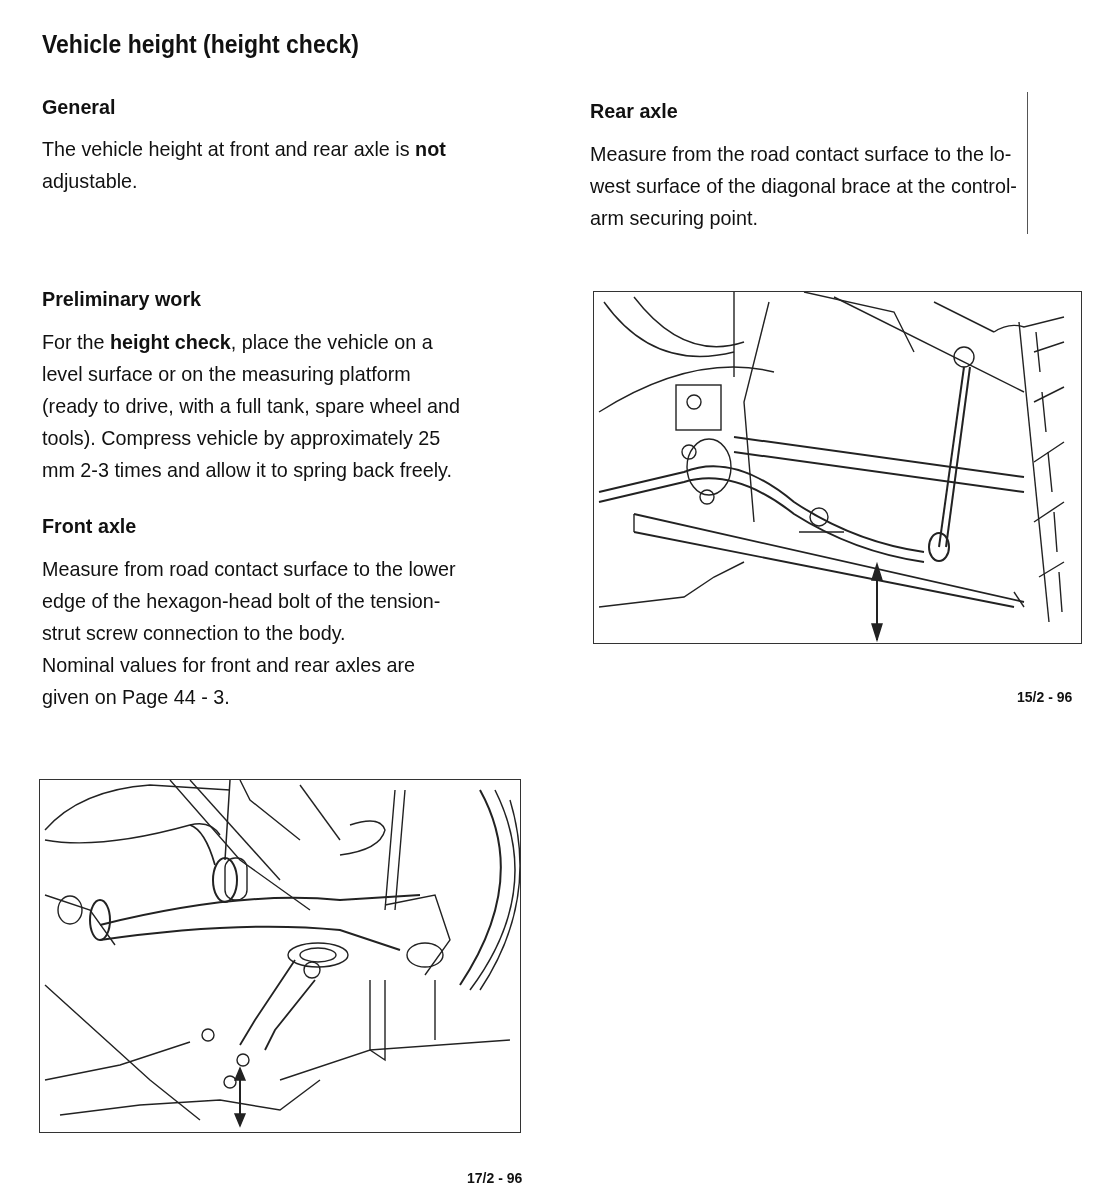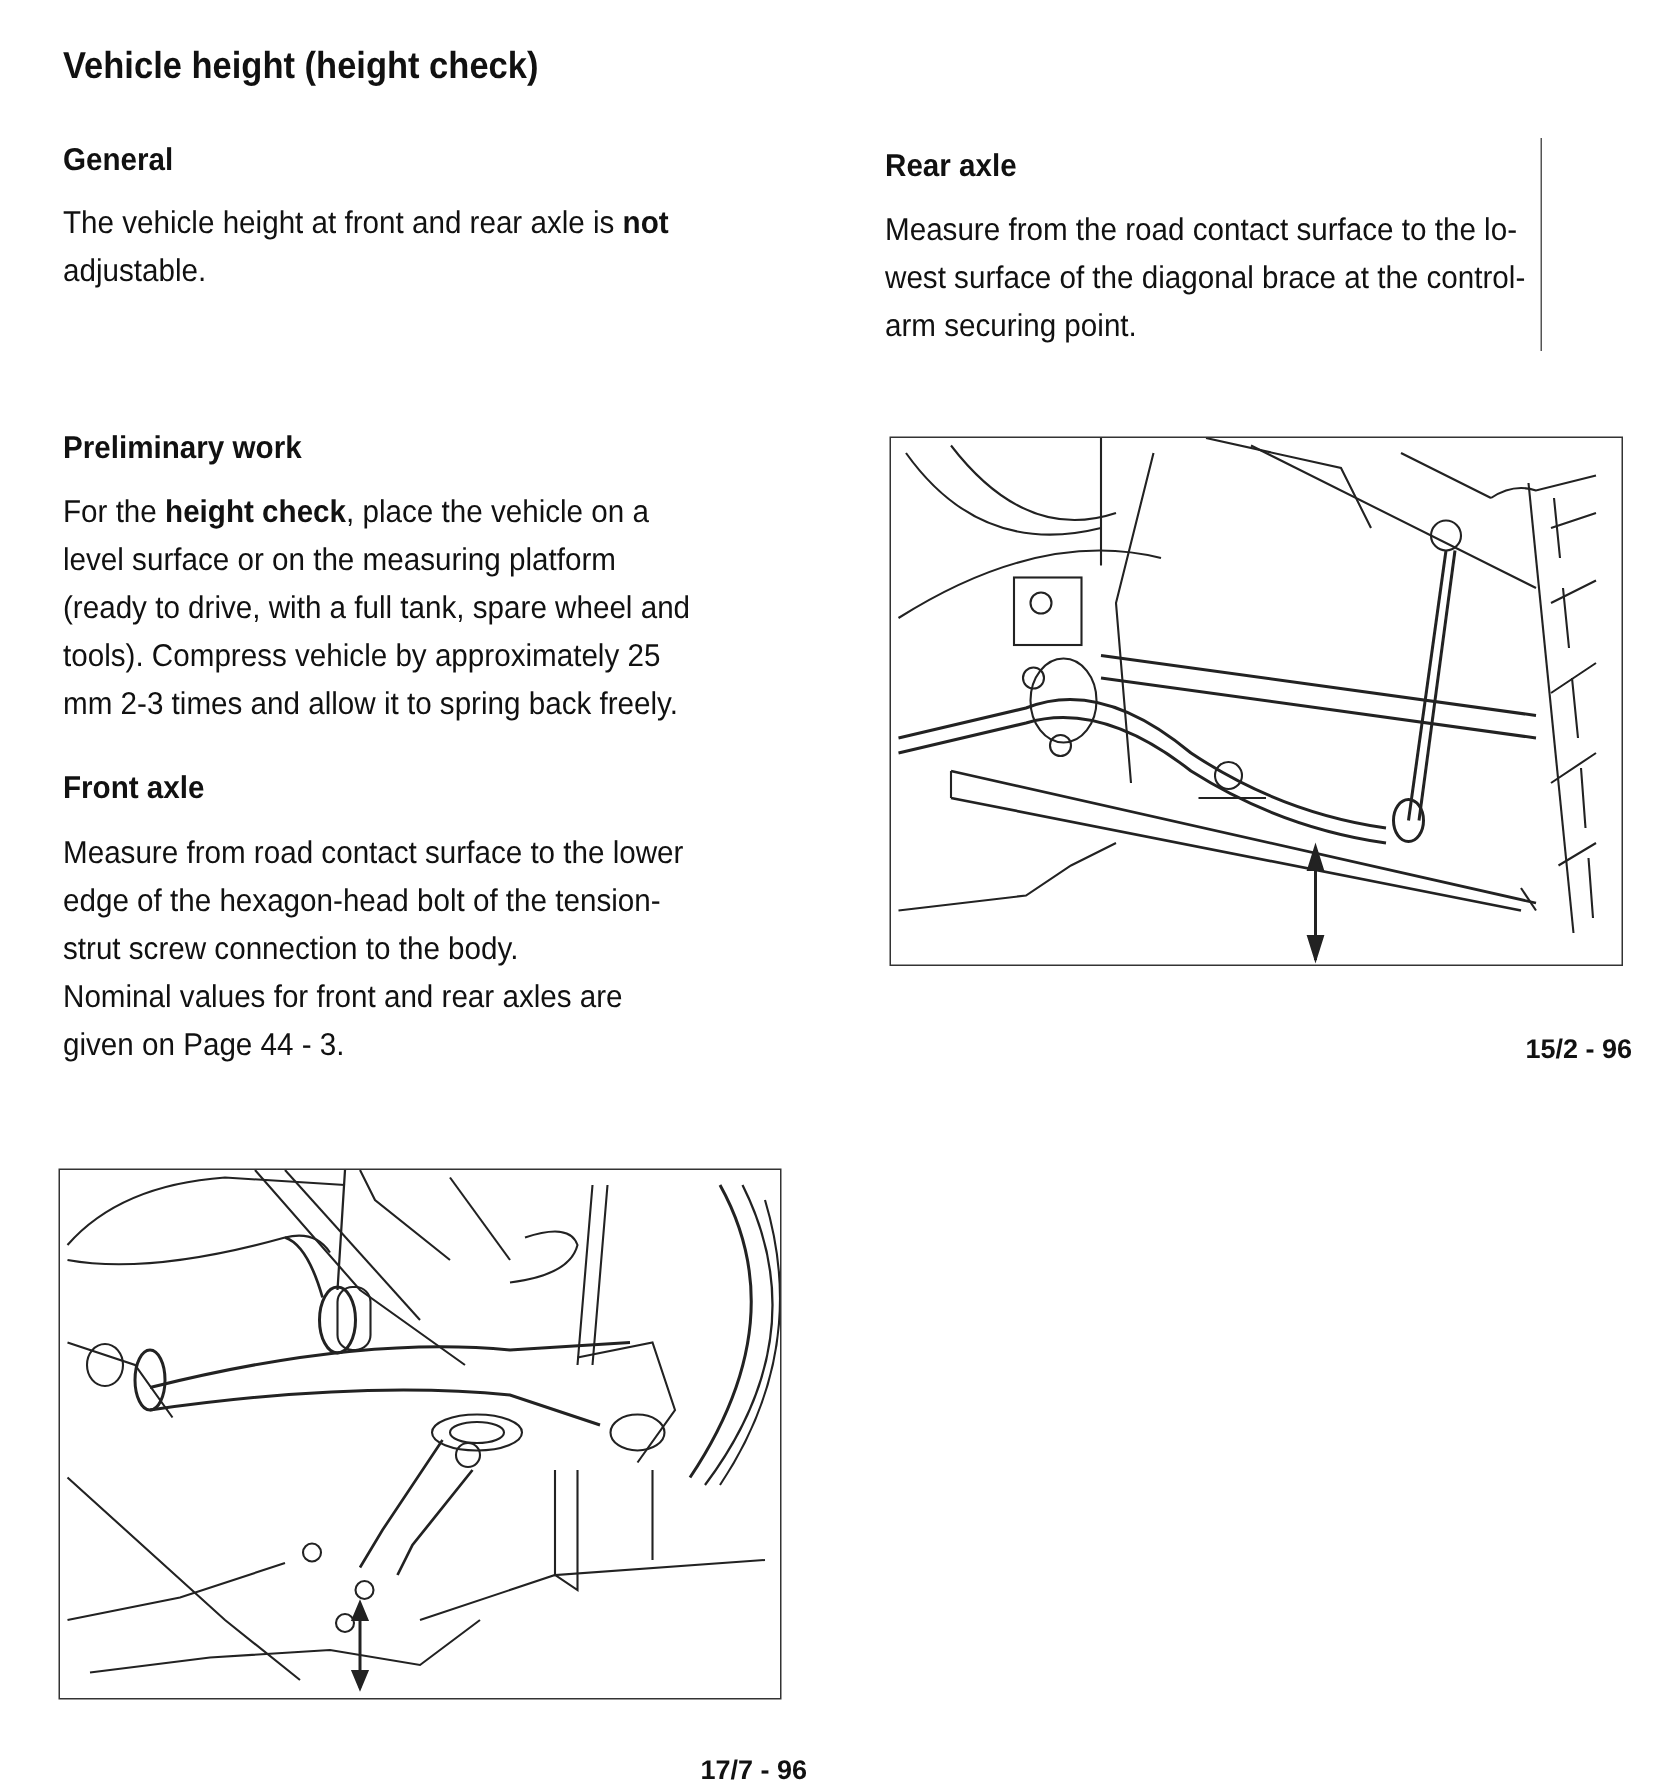--- a/index.html
+++ b/index.html
@@ -8,21 +8,21 @@
   .abs { position: absolute; }
   .title { left: 42px; top: 30px; font-size: 25px; font-weight: bold; letter-spacing: 0px;
            transform: scaleX(0.92); transform-origin: left top; white-space: nowrap; }
   .h2 { font-size: 21px; font-weight: bold; white-space: nowrap; transform: scaleX(0.94); transform-origin: left top; }
   .para { font-size: 21px; line-height: 32px; white-space: nowrap;
           transform: scaleX(0.94); transform-origin: left top; }
   .para b { font-weight: bold; }
   .line { display: block; }
   .fig { border: 1.5px solid #333; background: #fff; }
   .fig svg { display: block; }
-  .figno { font-size: 18px; font-weight: bold; white-space: nowrap; }
+  .figno { font-size: 14px; font-weight: bold; white-space: nowrap; }
   .vrule { left: 1027px; top: 92px; width: 1px; height: 142px; background: #555; }
 </style>
 </head>
 <body>
 
 <div class="abs title">Vehicle height (height check)</div>
 
 <div class="abs h2" style="left:42px; top:95px;">General</div>
 <div class="abs para" style="left:42px; top:133px;">
   <span class="line"><span>The vehicle height at front and rear axle is </span><b>not</b><span></span></span>
@@ -155,13 +155,13 @@
     <path d="M330 200 L330 270 L470 260"></path>
     <path d="M395 200 L395 260"></path>
 
     <g stroke="#222" fill="#222">
       <path d="M200 290 L200 345" stroke-width="2"></path>
       <path d="M195 300 L200 288 L205 300 Z"></path>
       <path d="M195 334 L200 346 L205 334 Z"></path>
     </g>
   </svg>
 </div>
-<div class="abs figno" style="left:467px; top:1170px;">17/7 - 96</div>
+<div class="abs figno" style="left:467px; top:1170px;">17/2 - 96</div>
 
 </body></html>

